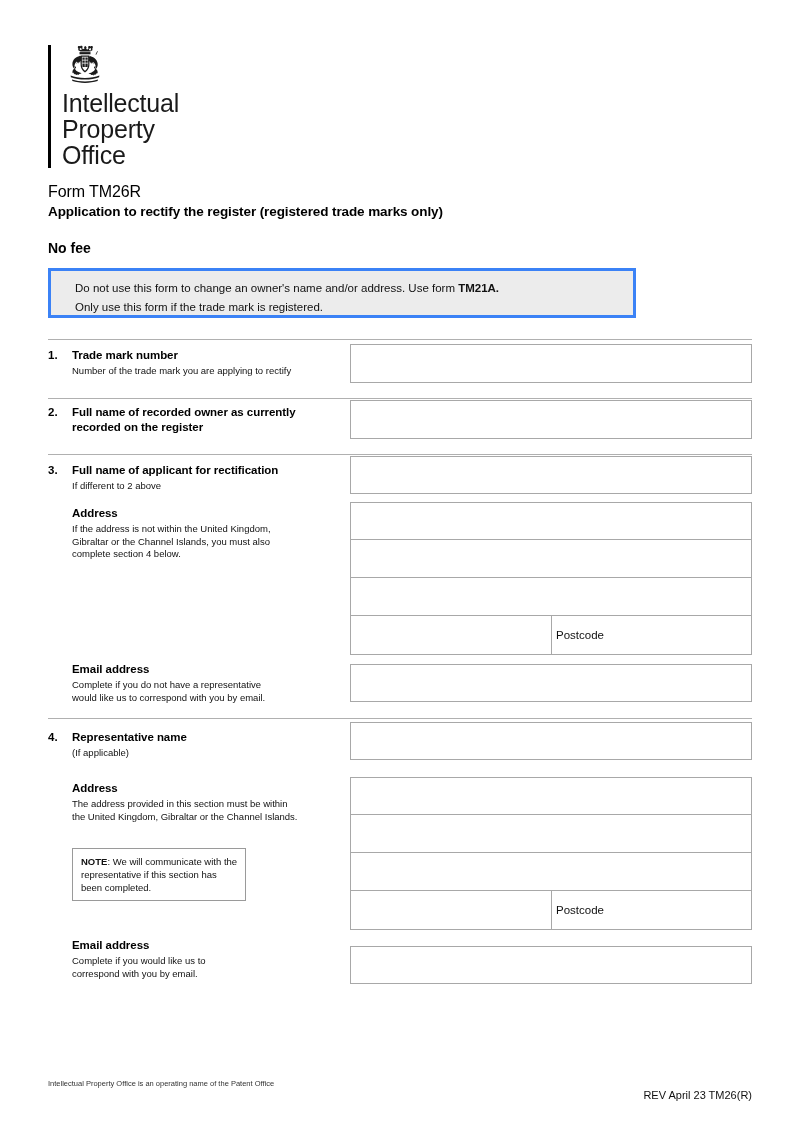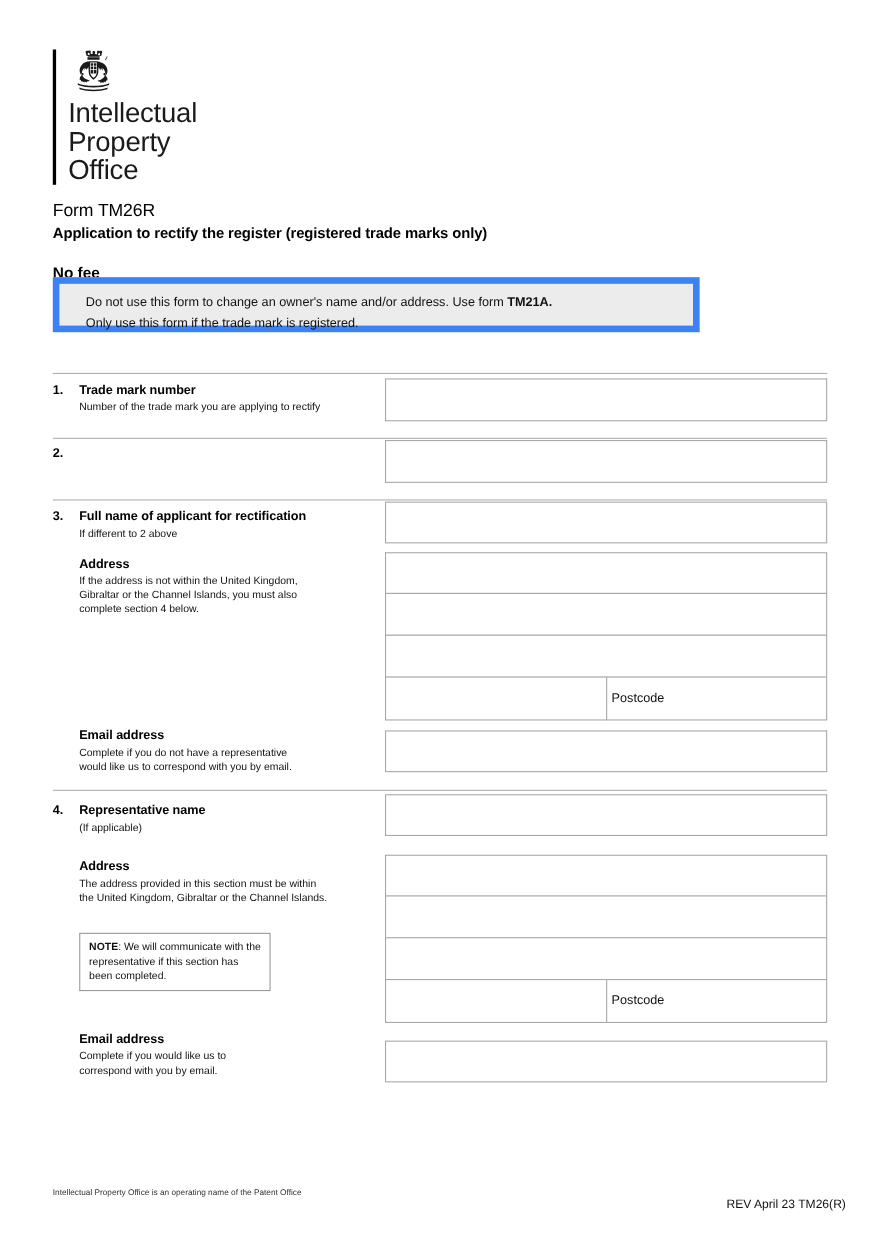--- a/index.html
+++ b/index.html
@@ -63,25 +63,25 @@
   .fee-line {
     position: absolute;
     left: 48px; top: 240px;
     font-size: 14px;
     font-weight: bold;
   }
 
   
   .notice {
     position: absolute;
-    left: 48px; top: 252px;
+    left: 48px; top: 268px;
     width: 588px;
     height: 50px;
     background: #ececec;
-    border: 6px solid #3b82f6;
+    border: 3px solid #3b82f6;
     padding: 8px 0 0 24px;
   }
   .notice p {
     font-size: 11.5px;
     line-height: 19px;
     color: #111;
   }
   .notice b { font-weight: bold; }
 
   
@@ -144,21 +144,21 @@
 
   
   .footer-left {
     position: absolute;
     left: 48px; top: 1079px;
     font-size: 7.5px;
     color: #333;
   }
   .footer-right {
     position: absolute;
-    right: 31px; top: 1089px;
+    right: 48px; top: 1089px;
     font-size: 11px;
     color: #111;
   }
 </style>
 </head>
 <body>
 
 <div class="page">
 
   <div class="logo-block">
@@ -202,20 +202,24 @@
   <div class="rule" style="top:339px;"></div>
   <div class="num" style="left:48px; top:349px;">1.</div>
   <div class="lbl" style="left:72px; top:348px;">
     <div class="lbl-strong">Trade mark number</div>
     <div class="lbl-small" style="margin-top:2px;">Number of the trade mark you are applying to rectify</div>
   </div>
   <div class="box" style="left:350px; top:344px; width:402px; height:39px;"></div>
 
   <div class="rule" style="top:398px;"></div>
   <div class="num" style="left:48px; top:406px;">2.</div>
+  <div class="lbl" style="left:72px; top:405px;">
+    <div class="lbl-strong">Full name of recorded owner as currently</div>
+    <div class="lbl-strong">recorded on the register</div>
+  </div>
   <div class="box" style="left:350px; top:400px; width:402px; height:39px;"></div>
 
   <div class="rule" style="top:454px;"></div>
   <div class="num" style="left:48px; top:464px;">3.</div>
   <div class="lbl" style="left:72px; top:463px;">
     <div class="lbl-strong">Full name of applicant for rectification</div>
     <div class="lbl-small" style="margin-top:2px;">If different to 2 above</div>
   </div>
   <div class="box" style="left:350px; top:456px; width:402px; height:38px;"></div>
 

